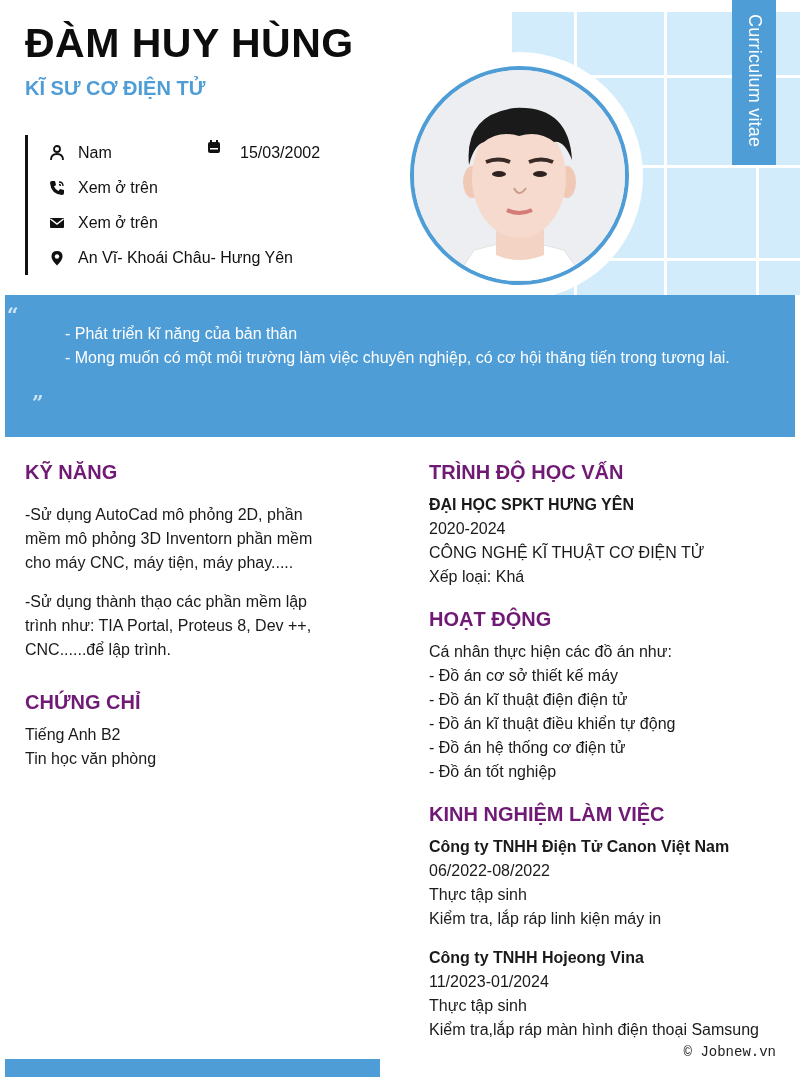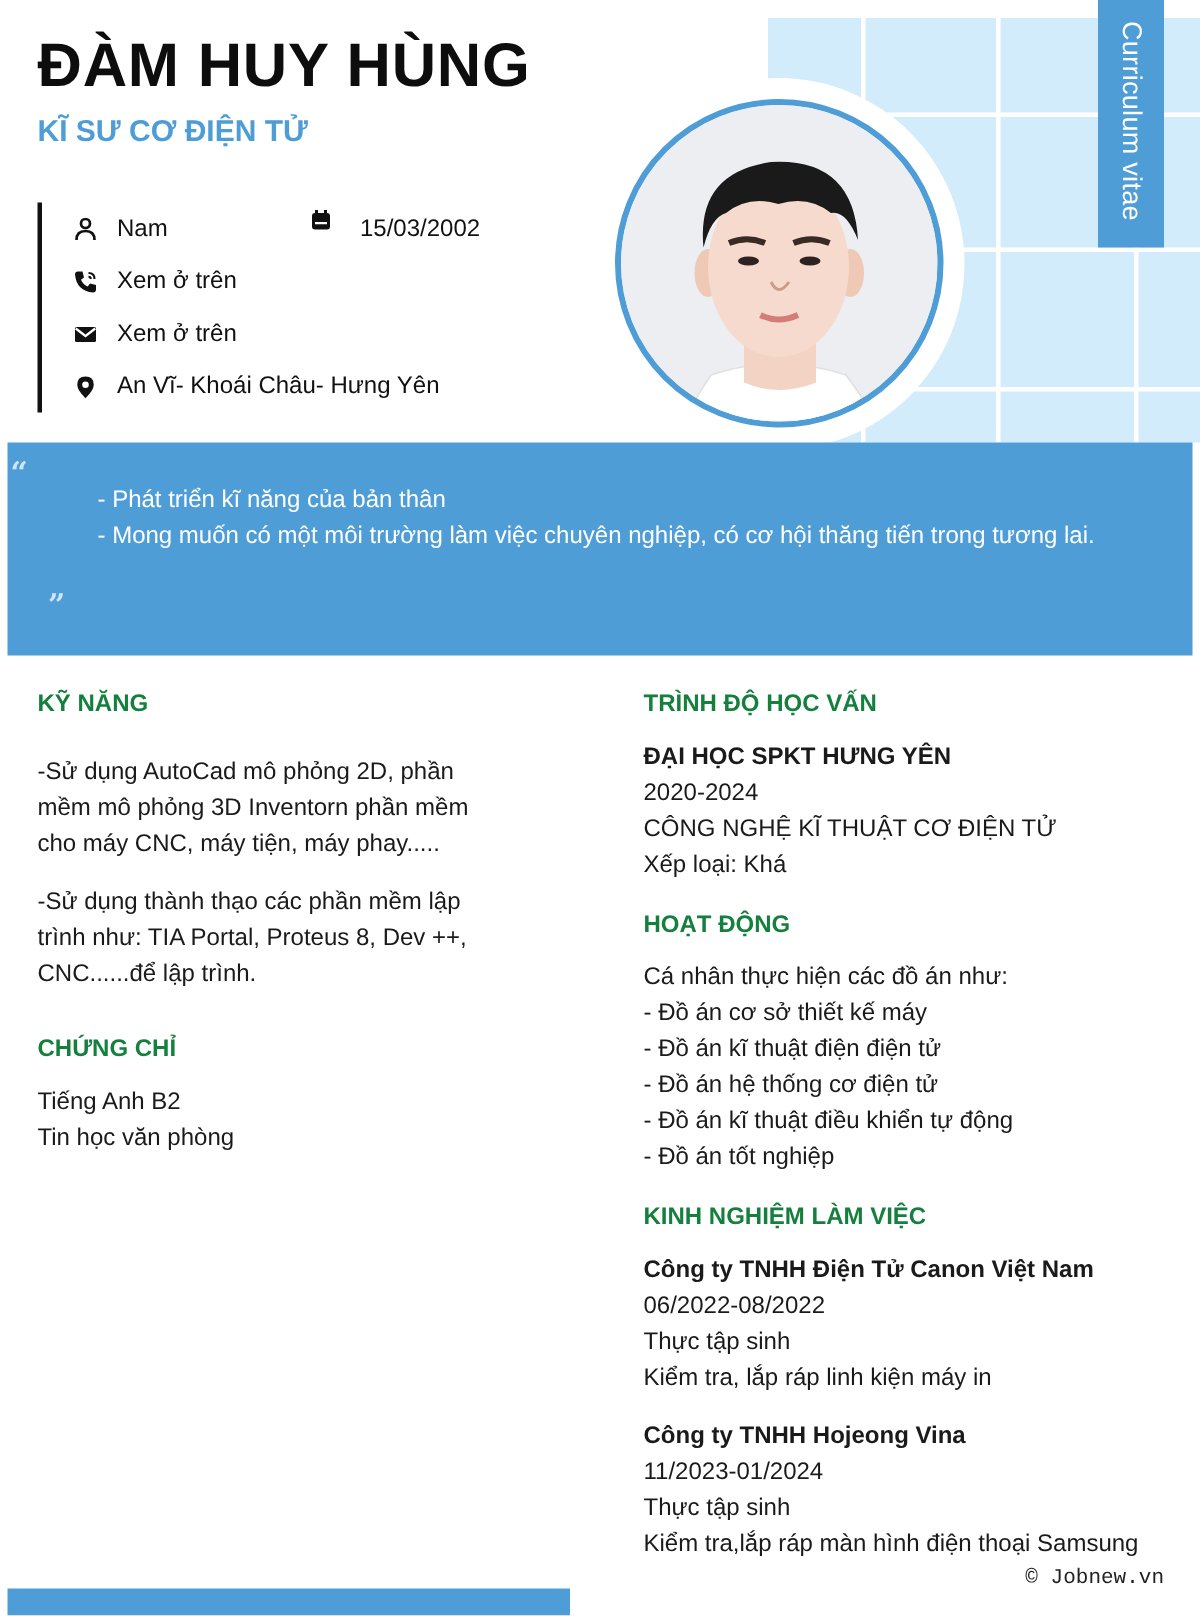--- a/index.html
+++ b/index.html
@@ -48,21 +48,21 @@
     .info-row svg { width: 16px; height: 16px; fill: #111; }
 
     .objective {
       position: absolute; left: 5px; top: 295px; width: 790px; height: 142px;
       background: #4f9dd6; color: #ffffff;
     }
     .objective .q-open { position: absolute; left: 2px; top: 8px; font-size: 20px; color: #cfe5f5; font-family: "DejaVu Serif", serif; font-weight: bold; }
     .objective .q-close { position: absolute; left: 27px; top: 96px; font-size: 20px; color: #cfe5f5; font-family: "DejaVu Serif", serif; font-weight: bold; }
     .objective .lines { position: absolute; left: 20px; top: 27px; font-size: 16px; line-height: 24px; margin-left: 40px; }
 
-    .section-h { position: absolute; font-size: 16px; font-weight: bold; color: #15803d; }
+    .section-h { position: absolute; font-size: 20px; font-weight: bold; color: #701a75; }
     .txt { position: absolute; font-size: 16px; line-height: 24px; color: #1a1a1a; }
     .bold { font-weight: bold; }
 
     .bottom-bar { position: absolute; left: 5px; top: 1059px; width: 375px; height: 18px; background: #4f9dd6; }
     .copyright { position: absolute; right: 24px; top: 1044px; font-family: "Liberation Mono", "DejaVu Sans Mono", monospace; font-size: 14px; color: #222; }
   </style>
 </head>
 <body>
 
 <div class="grid-bg">
@@ -195,22 +195,22 @@
   <div>2020-2024</div>
   <div>CÔNG NGHỆ KĨ THUẬT CƠ ĐIỆN TỬ</div>
   <div>Xếp loại: Khá</div>
 </div>
 
 <div class="section-h" style="left:429px; top:608px;">HOẠT ĐỘNG</div>
 <div class="txt" style="left:429px; top:640px;">
   <div>Cá nhân thực hiện các đồ án như:</div>
   <div>- Đồ án cơ sở thiết kế máy</div>
   <div>- Đồ án kĩ thuật điện điện tử</div>
+  <div>- Đồ án kĩ thuật điều khiển tự động</div>
   <div>- Đồ án hệ thống cơ điện tử</div>
-  <div>- Đồ án kĩ thuật điều khiển tự động</div>
   <div>- Đồ án tốt nghiệp</div>
 </div>
 
 <div class="section-h" style="left:429px; top:803px;">KINH NGHIỆM LÀM VIỆC</div>
 <div class="txt" style="left:429px; top:835px;">
   <div class="bold">Công ty TNHH Điện Tử Canon Việt Nam</div>
   <div>06/2022-08/2022</div>
   <div>Thực tập sinh</div>
   <div>Kiểm tra, lắp ráp linh kiện máy in</div>
 </div>

